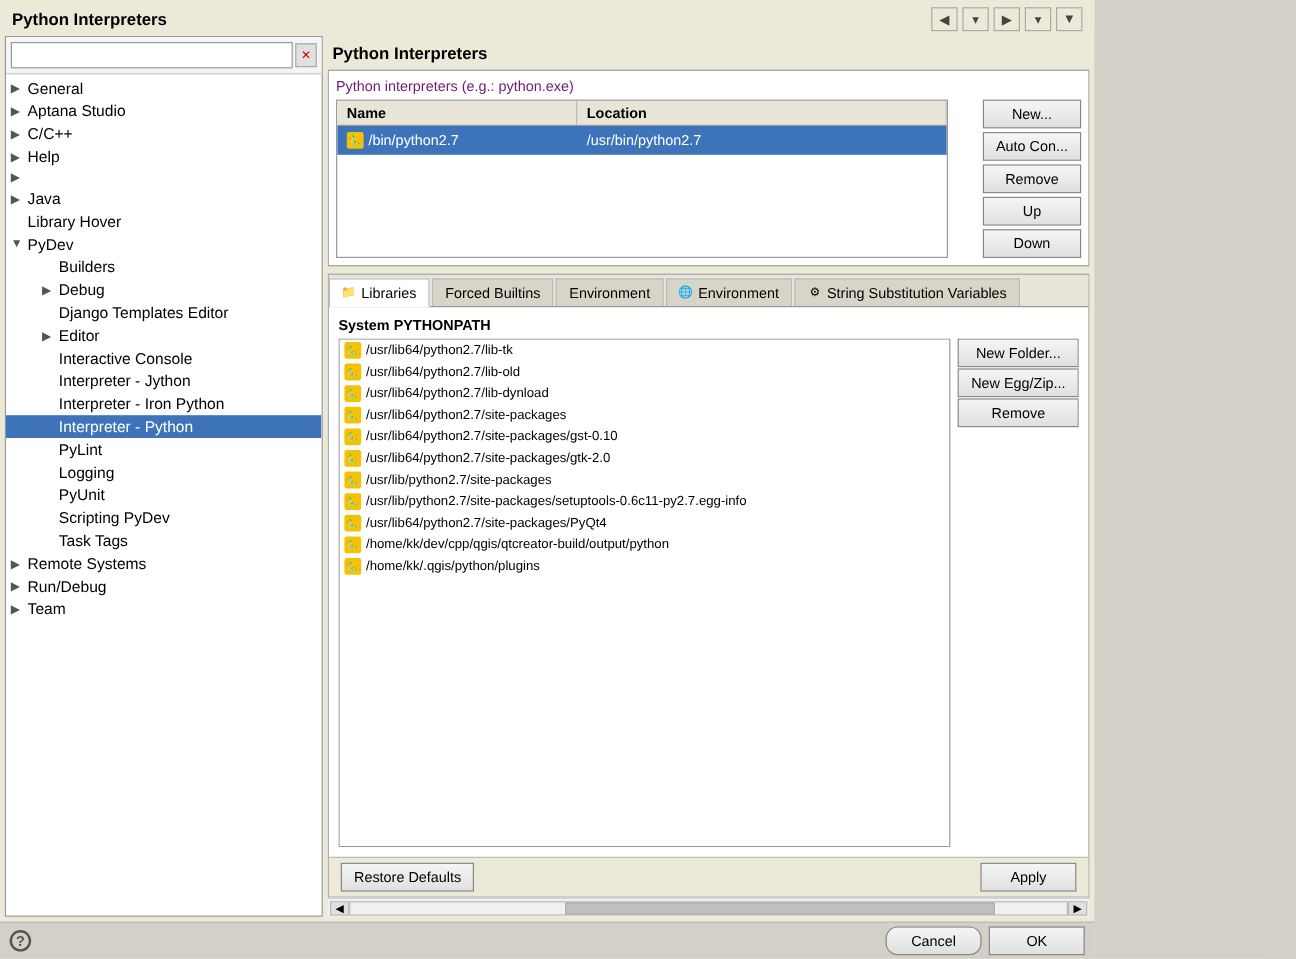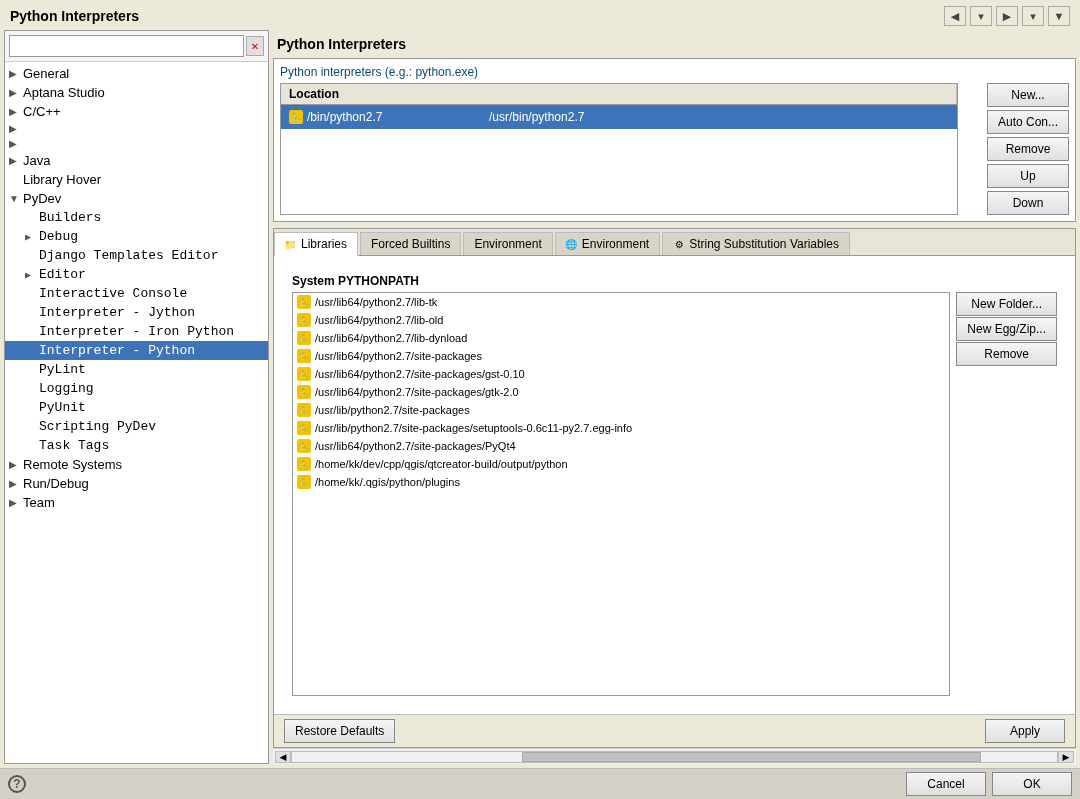--- a/index.html
+++ b/index.html
@@ -9,21 +9,21 @@
       background: #d4d0c8;
       width: 1080px;
       height: 799px;
       overflow: hidden;
       display: flex;
       flex-direction: column;
     }
     .dialog {
       display: flex;
       flex-direction: column;
-      width: 1080px;
+      width: 912px;
       height: 799px;
       background: #ece9d8;
       justify-content: flex-end;
     }
     
     .title-area {
       background: #ece9d8;
       padding: 6px 10px 0 10px;
       display: flex;
       align-items: center;
@@ -118,22 +118,21 @@
       font-size: 10px;
       color: #555;
     }
     .tree-item.selected .arrow {
       color: #fff;
     }
     .tree-item .label {
       flex: 1;
     }
     .tree-child {
-      padding-left: 20px;
-      font-family: Liberation Mono, monospace;
+      padding-left: 30px;
     }
     
     .right-panel {
       flex: 1;
       display: flex;
       flex-direction: column;
       margin-left: 4px;
       overflow: hidden;
     }
     .panel-title {
@@ -144,21 +143,21 @@
     }
     .interpreter-section {
       background: #fff;
       border: 1px solid #999;
       padding: 6px;
       display: flex;
       flex-direction: column;
     }
     .section-label {
       font-size: 12px;
-      color: #0c4a6e;
+      color: #701a75;
       margin-bottom: 4px;
     }
     .interp-row {
       display: flex;
       flex: 1;
     }
     .interp-table {
       flex: 1;
       border: 1px solid #999;
       background: #fff;
@@ -277,21 +276,21 @@
       height: 12px;
       font-size: 10px;
       display: flex;
       align-items: center;
       justify-content: center;
     }
     .tab-content {
       display: flex;
       flex: 1;
       overflow: hidden;
-      padding: 18px;
+      padding: 8px;
     }
     .pythonpath-section {
       flex: 1;
       display: flex;
       flex-direction: column;
     }
     .pythonpath-label {
       font-size: 12px;
       font-weight: bold;
       margin-bottom: 4px;
@@ -439,20 +438,21 @@
           <div class="tree-item">
             <span class="arrow">▶</span>
             <span class="label">Aptana Studio</span>
           </div>
           <div class="tree-item">
             <span class="arrow">▶</span>
             <span class="label">C/C++</span>
           </div>
           <div class="tree-item">
             <span class="arrow">▶</span>
+            <span class="label">Help</span>
           </div>
           <div class="tree-item">
             <span class="arrow">▶</span>
           </div>
           <div class="tree-item">
             <span class="arrow">▶</span>
             <span class="label">Java</span>
           </div>
           <div class="tree-item">
             <span class="arrow"></span>
@@ -530,20 +530,21 @@
     </div>
 
     <div class="right-panel">
       <div class="panel-title">Python Interpreters</div>
 
       <div class="interpreter-section">
         <div class="section-label">Python interpreters (e.g.: python.exe)</div>
         <div class="interp-row">
           <div class="interp-table">
             <div class="table-header">
+              <div class="table-header-cell">Name</div>
               <div class="table-header-cell">Location</div>
             </div>
             <div class="table-row selected">
               <div class="table-cell">
                 <div class="python-icon">🐍</div>
                 <span>/bin/python2.7</span>
               </div>
               <div class="table-cell">/usr/bin/python2.7</div>
             </div>
           </div>
@@ -651,16 +652,16 @@
           <div class="h-scrollbar-thumb"></div>
         </div>
         <div class="scroll-arrow">▶</div>
       </div>
     </div>
   </div>
 
   <div class="status-bar">
     <div class="help-icon">?</div>
     <div style="flex:1;"></div>
-    <button class="btn" style="margin-right:6px;">Cancel</button>
+    <button class="btn" style="margin-right:6px;border-radius:10px;">Cancel</button>
     <button class="btn">OK</button>
   </div>
 </div>
 
 </body></html>

